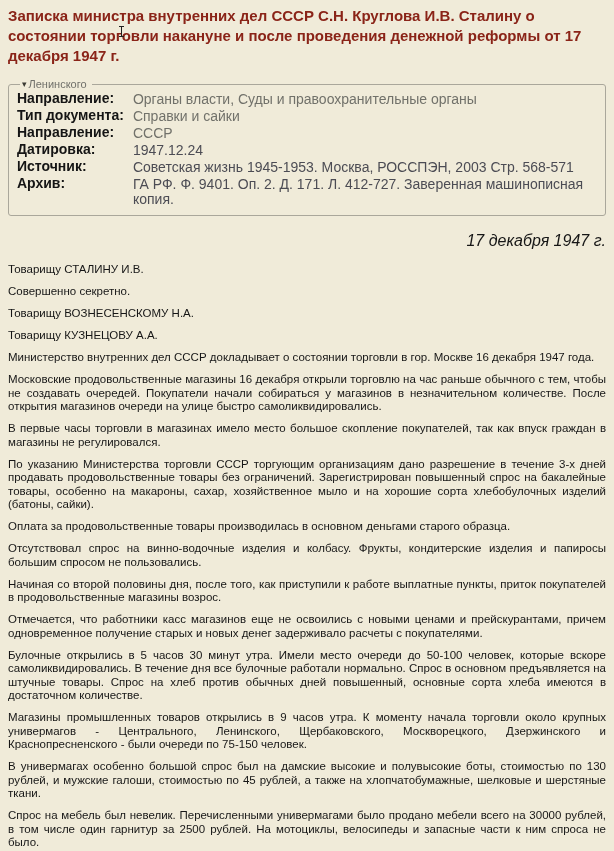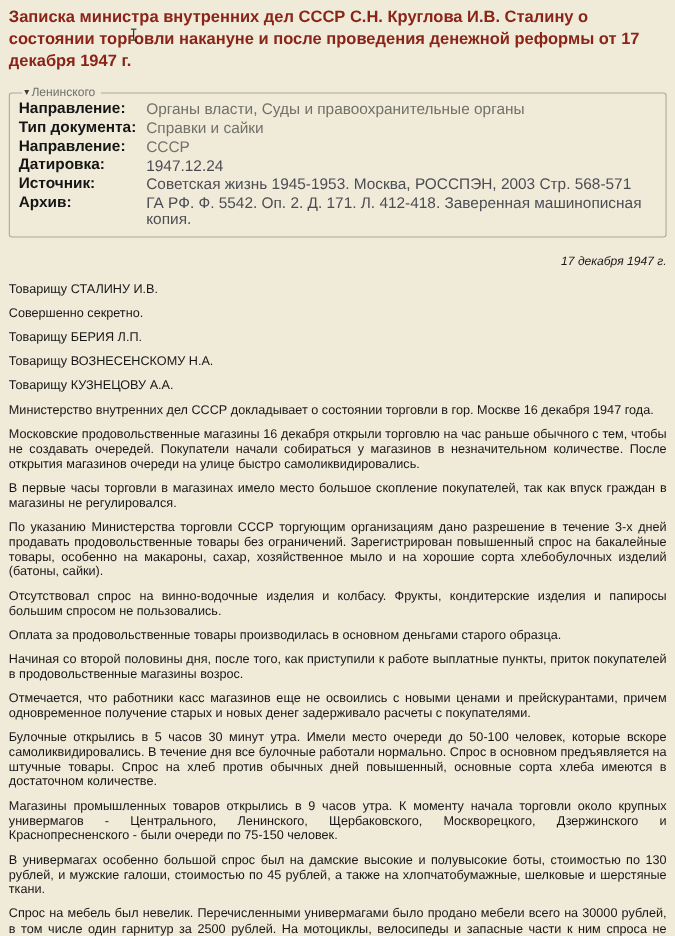--- a/index.html
+++ b/index.html
@@ -51,21 +51,21 @@
     padding: 0 8px 0 0;
     vertical-align: top;
     min-width: 72px;
   }
   .meta-value { color: #71716a; vertical-align: top; margin-top: 43px; }
   table.meta-table tr:nth-child(n+4) .meta-value { color: #4c4c54; }
 
   .date-line {
     text-align: right;
     font-style: italic;
-    font-size: 11px;
+    font-size: 16px;
     margin: 16px 0 13px 0;
   }
 
   .para {
     font-size: 11.5px;
     line-height: 13.5px;
     text-align: justify;
     margin: 0 0 8.5px 0;
   }
 </style>
@@ -105,52 +105,51 @@
             <td class="meta-value">1947.12.24</td>
           </tr>
 
           <tr class="meta-row">
             <td class="meta-label">Источник:</td>
             <td class="meta-value">Советская жизнь 1945-1953. Москва, РОССПЭН, 2003 Стр. 568-571</td>
           </tr>
 
           <tr class="meta-row">
             <td class="meta-label">Архив:</td>
-            <td class="meta-value">ГА РФ. Ф. 5542. Оп. 2. Д. 171. Л. 412-418. Заверенная машинописная копия.</td>
+            <td class="meta-value">ГА РФ. Ф. 9401. Оп. 2. Д. 171. Л. 412-727. Заверенная машинописная копия.</td>
           </tr>
 
       </tbody>
     </table>
   </fieldset>
 
   <div class="date-line">17 декабря 1947 г.</div>
 
   <div class="body-text">
 
       <p class="para">Товарищу СТАЛИНУ И.В.</p>
 
       <p class="para">Совершенно секретно.</p>
 
-      <p class="para">Товарищу БЕРИЯ Л.П.</p>
 
       <p class="para">Товарищу ВОЗНЕСЕНСКОМУ Н.А.</p>
 
       <p class="para">Товарищу КУЗНЕЦОВУ А.А.</p>
 
       <p class="para">Министерство внутренних дел СССР докладывает о состоянии торговли в гор. Москве 16 декабря 1947 года.</p>
 
       <p class="para">Московские продовольственные магазины 16 декабря открыли торговлю на час раньше обычного с тем, чтобы не создавать очередей. Покупатели начали собираться у магазинов в незначительном количестве. После открытия магазинов очереди на улице быстро самоликвидировались.</p>
 
       <p class="para">В первые часы торговли в магазинах имело место большое скопление покупателей, так как впуск граждан в магазины не регулировался.</p>
 
       <p class="para">По указанию Министерства торговли СССР торгующим организациям дано разрешение в течение 3-х дней продавать продовольственные товары без ограничений. Зарегистрирован повышенный спрос на бакалейные товары, особенно на макароны, сахар, хозяйственное мыло и на хорошие сорта хлебобулочных изделий (батоны, сайки).</p>
 
+      <p class="para">Оплата за продовольственные товары производилась в основном деньгами старого образца.</p>
+
       <p class="para">Отсутствовал спрос на винно-водочные изделия и колбасу. Фрукты, кондитерские изделия и папиросы большим спросом не пользовались.</p>
-
-      <p class="para">Оплата за продовольственные товары производилась в основном деньгами старого образца.</p>
 
       <p class="para">Начиная со второй половины дня, после того, как приступили к работе выплатные пункты, приток покупателей в продовольственные магазины возрос.</p>
 
       <p class="para">Отмечается, что работники касс магазинов еще не освоились с новыми ценами и прейскурантами, причем одновременное получение старых и новых денег задерживало расчеты с покупателями.</p>
 
       <p class="para">Булочные открылись в 5 часов 30 минут утра. Имели место очереди до 50-100 человек, которые вскоре самоликвидировались. В течение дня все булочные работали нормально. Спрос в основном предъявляется на штучные товары. Спрос на хлеб против обычных дней повышенный, основные сорта хлеба имеются в достаточном количестве.</p>
 
 
       <p class="para">Магазины промышленных товаров открылись в 9 часов утра. К моменту начала торговли около крупных универмагов - Центрального, Ленинского, Щербаковского, Москворецкого, Дзержинского и Краснопресненского - были очереди по 75-150 человек.</p>
 

